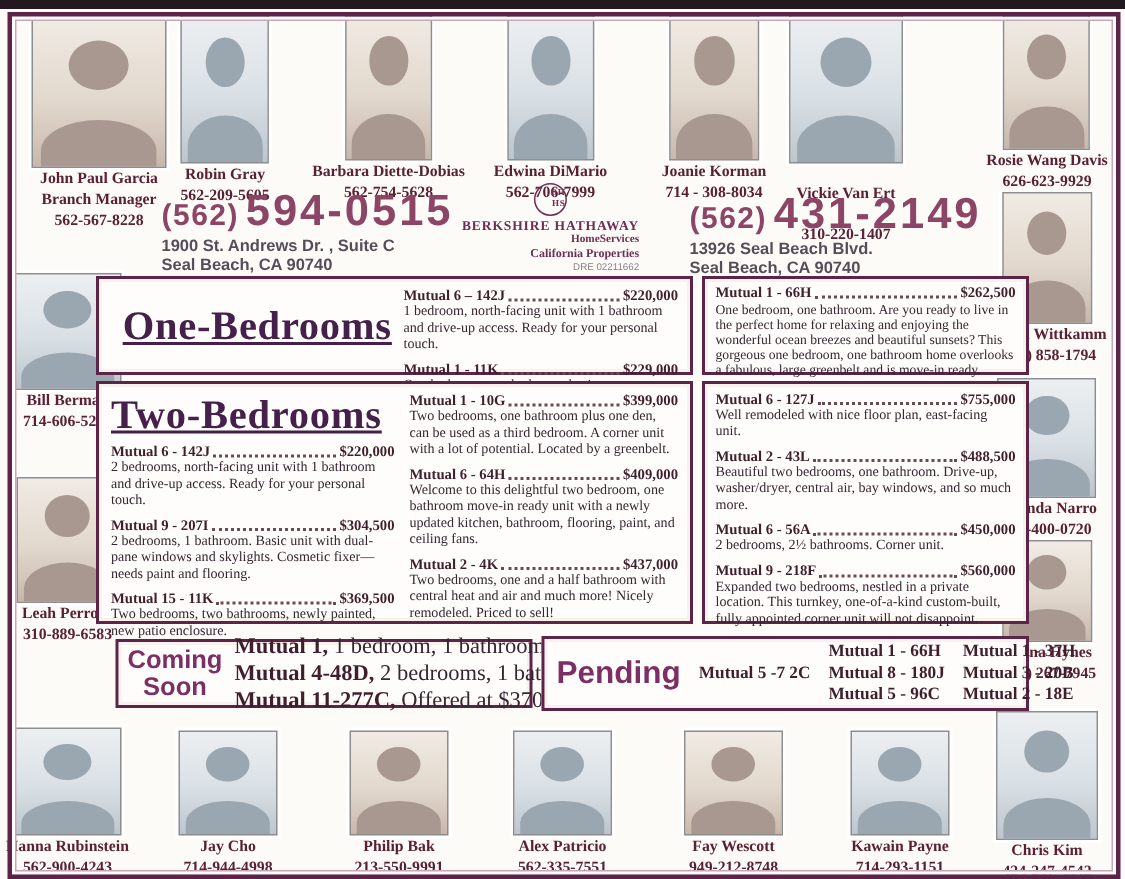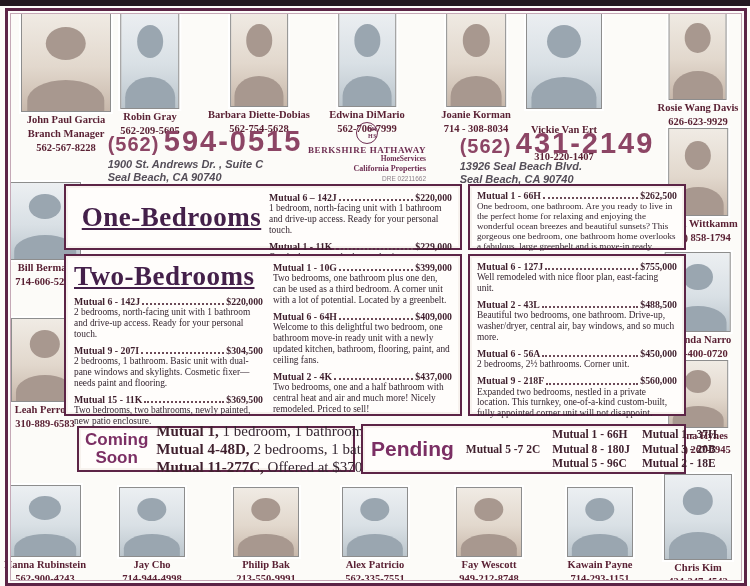--- a/index.html
+++ b/index.html
@@ -23,21 +23,21 @@
   .aname{margin-top:2px;font-weight:bold;font-size:10.5px;line-height:1.12;color:#5a2134;
          text-align:center;white-space:nowrap;font-family:"Liberation Serif",serif;}
 
   
   .office{position:absolute;transform:translateX(-50%);text-align:left;}
   .bigphone{color:#8c4565;font-family:"Liberation Sans",sans-serif;font-weight:bold;
             white-space:nowrap;line-height:1;}
   .bigphone .area{font-size:20px;letter-spacing:1px;}
   .bigphone .num{font-size:29px;letter-spacing:2px;}
   .addr{font-family:"Liberation Sans",sans-serif;font-weight:bold;font-size:11px;line-height:1.2;
-        color:#544e58;margin-top:2px;white-space:nowrap;font-style:italic;}
+        color:#544e58;margin-top:2px;white-space:nowrap;}
 
   
   .brand{position:absolute;transform:translateX(-50%);text-align:right;color:#6e2e52;line-height:1.1;}
   .seal{width:20px;height:20px;border:1.5px solid #6e2e52;border-radius:50%;margin:0 auto 2px;
         display:flex;align-items:center;justify-content:center;font-size:6px;font-weight:bold;
         letter-spacing:.5px;font-family:"Liberation Serif",serif;}
   .bname{font-weight:bold;font-size:9px;letter-spacing:.6px;white-space:nowrap;}
   .bdiv{font-weight:bold;font-size:7.5px;margin-top:-1px;}
   .bregion{font-weight:bold;font-size:8px;margin-top:2px;}
   .blic{font-size:6.5px;color:#8a7f87;margin-top:1px;font-family:"Liberation Sans",sans-serif;}

